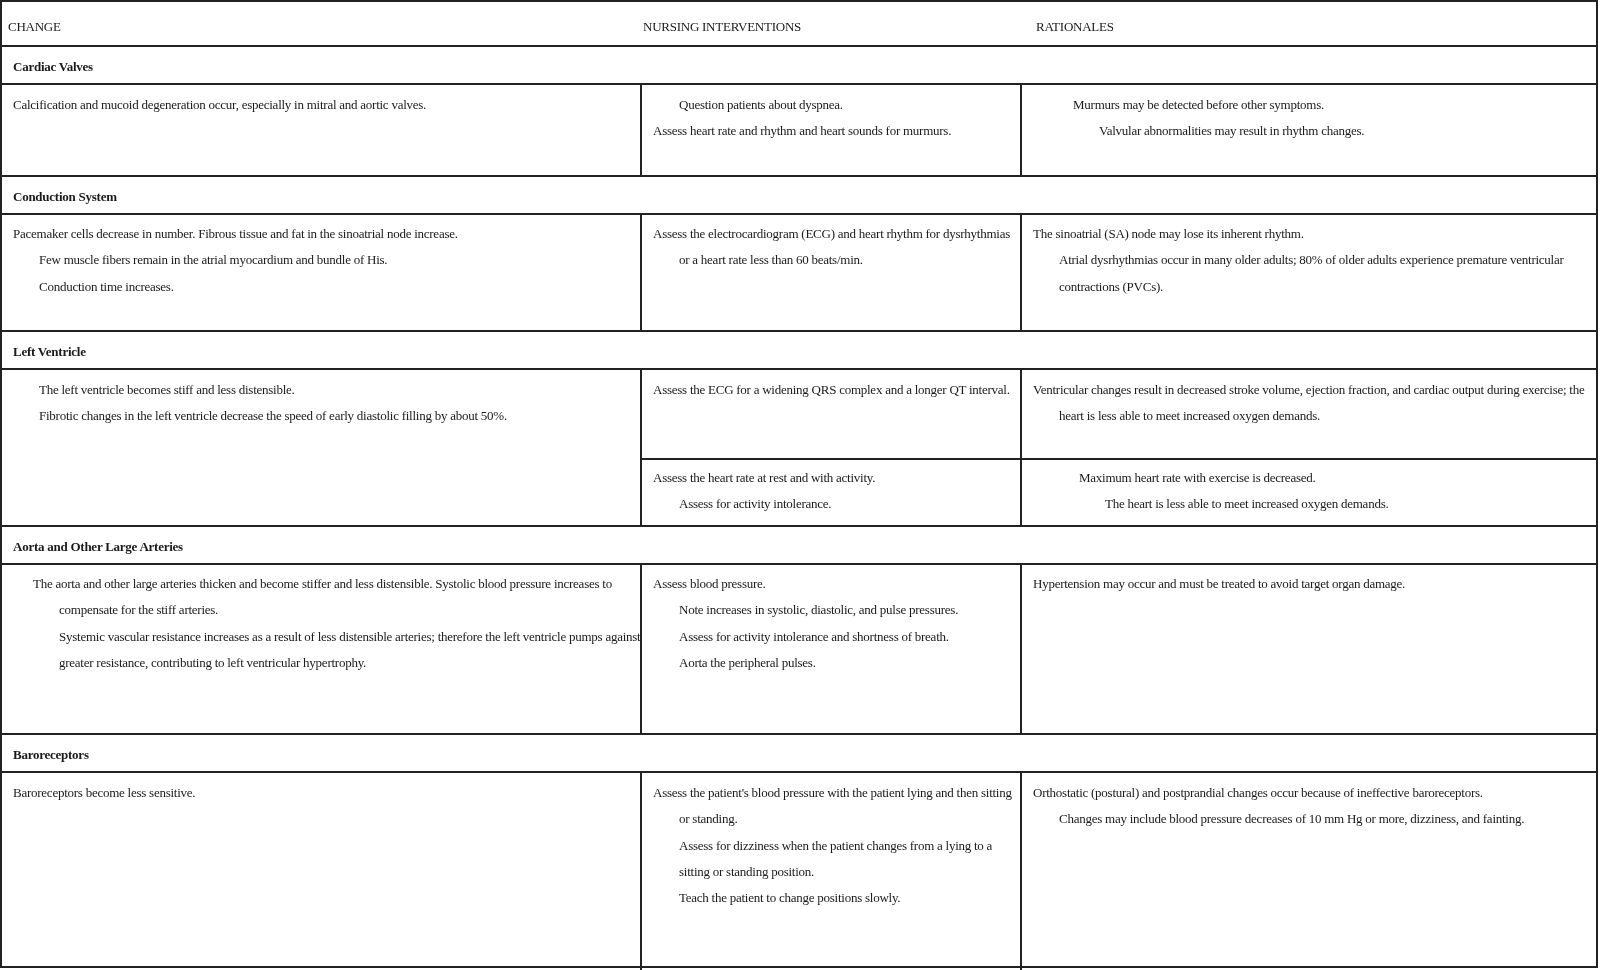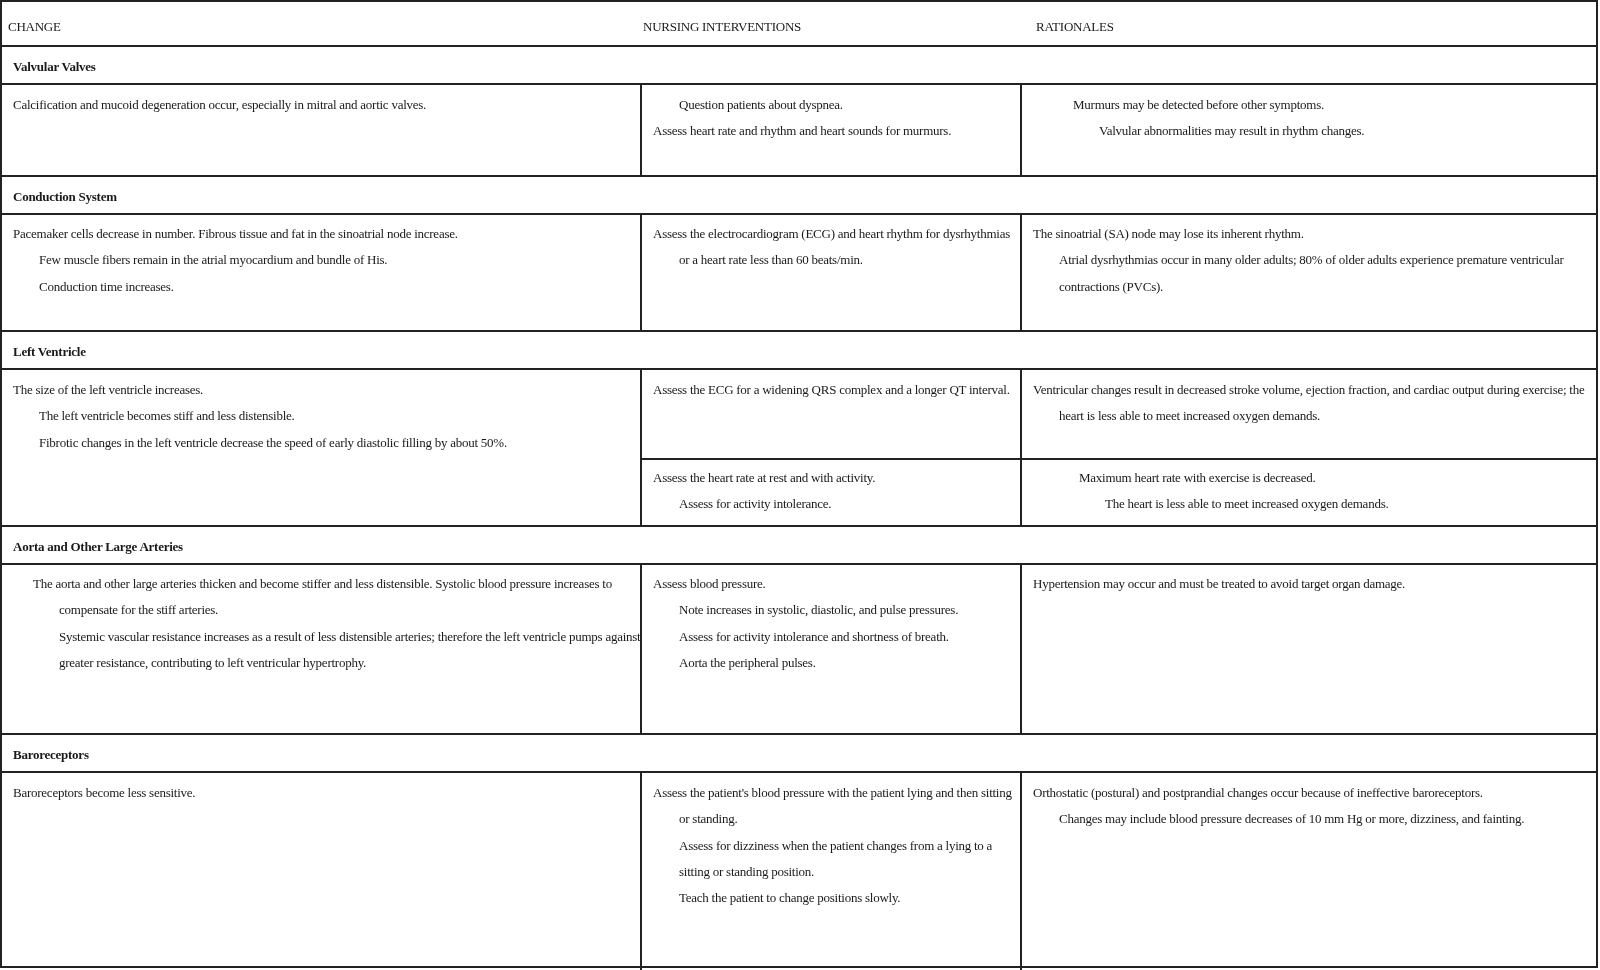--- a/index.html
+++ b/index.html
@@ -18,21 +18,21 @@
 </head>
 <body>
 
 <div class="tbl">
 
   <div class="cell hdr" style="left:6px; top:12px; width:600px;">CHANGE</div>
   <div class="cell hdr" style="left:641px; top:12px; width:360px;">NURSING INTERVENTIONS</div>
   <div class="cell hdr" style="left:1022px; top:12px; width:360px;margin-left:12px;">RATIONALES</div>
   <div class="hline" style="top:43px;"></div>
 
-  <div class="cell sec" style="left:11px; top:52px;">Valvular Valves</div>
+  <div class="cell sec" style="left:11px; top:52px;">Cardiac Valves</div>
   <div class="hline" style="top:81px;"></div>
   <div class="cell" style="left:11px; top:90px; width:620px;">
     <p class="p">Calcification and mucoid degeneration occur, especially in mitral and aortic valves.</p>
   </div>
   <div class="cell" style="left:651px; top:90px; width:370px;">
     <p class="p sub">Question patients about dyspnea.</p>
     <p class="p">Assess heart rate and rhythm and heart sounds for murmurs.</p>
   </div>
   <div class="cell" style="left:1071px; top:90px; width:560px;">
     <p class="p">Murmurs may be detected before other symptoms.</p>
@@ -56,21 +56,20 @@
     <p class="p">The sinoatrial (SA) node may lose its inherent rhythm.</p>
     <p class="p sub">Atrial dysrhythmias occur in many older adults; 80% of older adults experience premature ventricular contractions (PVCs).</p>
   </div>
   <div class="vline" style="left:638px; top:211px; height:119px;"></div>
   <div class="vline" style="left:1018px; top:211px; height:119px;"></div>
   <div class="hline" style="top:328px;"></div>
 
   <div class="cell sec" style="left:11px; top:337px;">Left Ventricle</div>
   <div class="hline" style="top:366px;"></div>
   <div class="cell" style="left:11px; top:375px; width:625px;">
-    <p class="p">The size of the left ventricle increases.</p>
     <p class="p sub">The left ventricle becomes stiff and less distensible.</p>
     <p class="p sub">Fibrotic changes in the left ventricle decrease the speed of early diastolic filling by about 50%.</p>
   </div>
   <div class="cell" style="left:651px; top:375px; width:360px;">
     <p class="p">Assess the ECG for a widening QRS complex and a longer QT interval.</p>
   </div>
   <div class="cell" style="left:1031px; top:375px; width:560px;">
     <p class="p">Ventricular changes result in decreased stroke volume, ejection fraction, and cardiac output during exercise; the heart is less able to meet increased oxygen demands.</p>
   </div>
   <div style="position:absolute; left:638px; right:0; top:456px; height:2px; background:#222;"></div>

